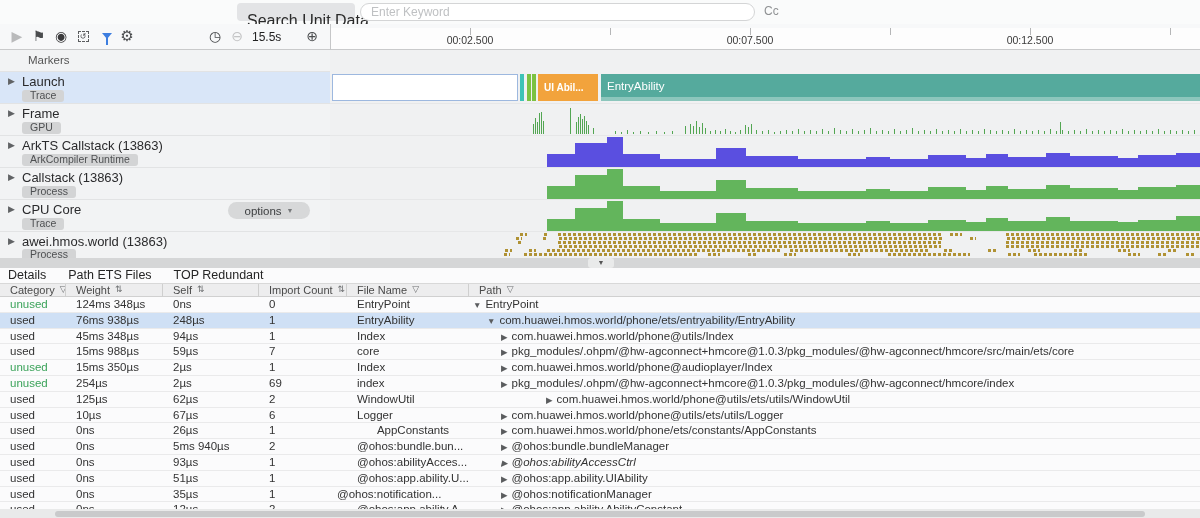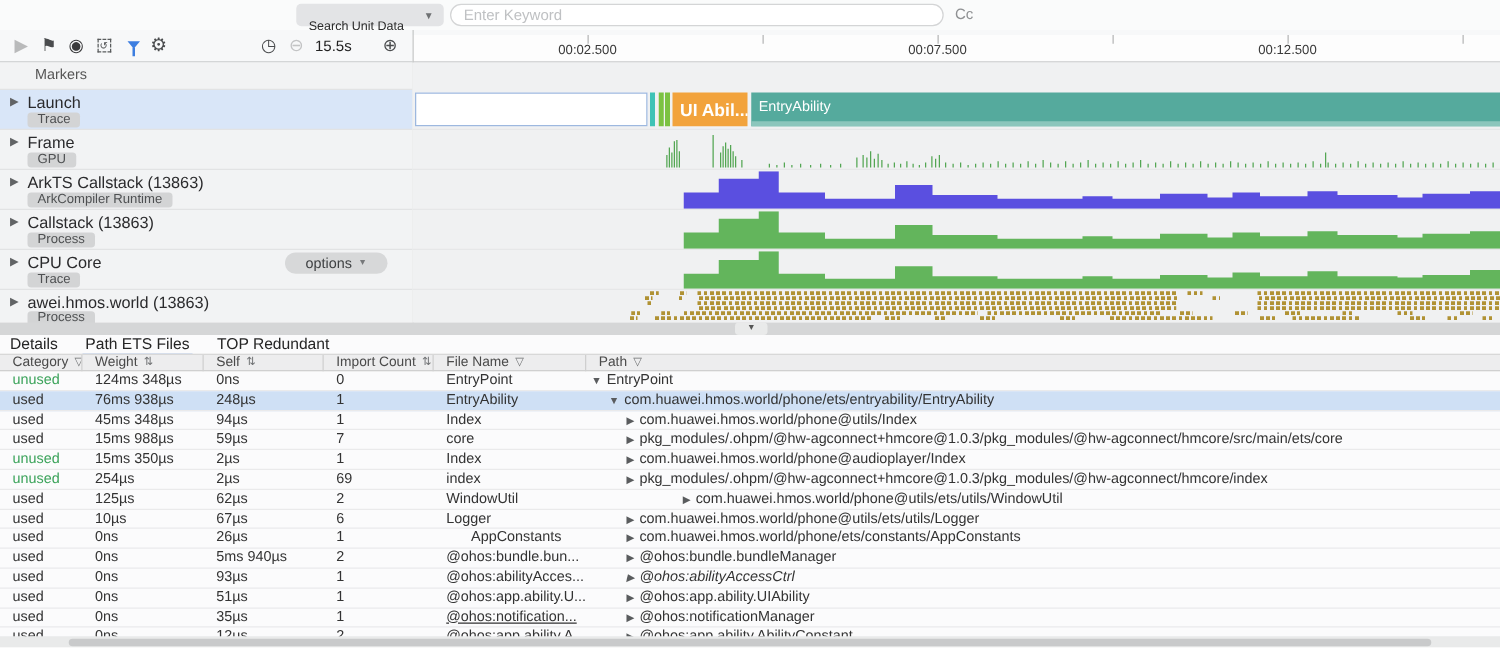--- a/index.html
+++ b/index.html
@@ -3,21 +3,21 @@
 <meta charset="utf-8">
 <style>
   * { box-sizing: border-box; margin: 0; padding: 0; }
   html,body { width:1200px; height:518px; }
   body { font-family: "Liberation Sans", sans-serif; background:#fff; position:relative; overflow:hidden; }
   #root { position:absolute; left:0; top:0; width:1200px; height:518px; background:#fff; }
 
   
   .topbar { position:absolute; left:0; top:0; width:1200px; height:24px; background:#fafbfb; }
   .search-pill { position:absolute; left:237px; top:3px; width:118px; height:18px; background:#e3e4e6; border-radius:4px; display:flex; align-items:center; padding:0 8px 0 10px; cursor:pointer; }
-  .search-pill .lbl { font-size:10px; color:#2a2a2a; flex:1; white-space:nowrap;margin-top:18px; }
+  .search-pill .lbl { font-size:16px; color:#2a2a2a; flex:1; white-space:nowrap;margin-top:18px; }
   .search-pill .caret { font-size:8px; color:#6f7173; margin-left:4px; }
   .kw-input { position:absolute; left:360px; top:3px; width:395px; height:18px; border:1px solid #d4d5d6; border-radius:10px; background:#fff; font-size:12px; padding:0 10px; color:#333; outline:none; font-family:"Liberation Sans",sans-serif; }
   .kw-input::placeholder { color:#bfc1c3; }
   .cc { position:absolute; left:764px; top:4px; font-size:12px; color:#8f9193; }
 
   
   .toolrow { position:absolute; left:0; top:24px; width:1200px; height:26px; background:#f7f8f9; border-bottom:1px solid #c9cacb; }
   .ticon { position:absolute; top:3px; width:18px; height:18px; display:flex; align-items:center; justify-content:center; font-size:14px; color:#4a4c4e; cursor:pointer; }
   .restore-box { width:11px; height:11px; border:1px dashed #5a5c5e; display:flex; align-items:center; justify-content:center; font-size:8px; color:#4a4c4e; }
   .funnel { width:0; height:0; border-left:5px solid transparent; border-right:5px solid transparent; border-top:6px solid #3d7ee0; position:relative; }
@@ -45,21 +45,21 @@
   .options-btn { position:absolute; left:228px; top:2px; width:82px; height:17px; background:#d7d8d9; border-radius:9px; display:flex; align-items:center; justify-content:center; gap:5px; cursor:pointer; }
   .options-btn .olbl { font-size:11.5px; color:#3e4042; }
   .options-btn .ocaret { font-size:7px; color:#77797b; }
 
   .ttrack { position:absolute; left:0; width:870px; border-bottom:1px solid #e6e7e8; overflow:hidden; }
 
   
   .sel-box { position:absolute; left:2px; top:2px; width:186px; height:27px; background:#fff; border:1px solid #9db8df; }
   .strip { position:absolute; top:2px; height:27px; }
   .lbar { position:absolute; top:2px; height:27px; display:flex; align-items:center; }
-  .lbar .btxt { font-size:14px; font-weight:bold; color:#fff; padding-left:6px; white-space:nowrap; overflow:hidden; }
+  .lbar .btxt { font-size:10px; font-weight:bold; color:#fff; padding-left:6px; white-space:nowrap; overflow:hidden; }
 
   .spike { position:absolute; width:1px; background:#53a653; }
   .mrow { position:absolute; height:3px; }
   .mseg { position:absolute; top:0; height:3px; }
 
   
   .hdivider { position:absolute; left:0; top:258px; width:1200px; height:10px; background:#d5d6d7; }
   .hdivider .handle { position:absolute; left:588px; top:0px; width:26px; height:10px; background:#e9eaea; border-radius:3px; text-align:center; font-size:7px; color:#555; line-height:10px; cursor:pointer; }
 
   
@@ -500,21 +500,21 @@
           <span class="tcell self" style="left: 163px; width: 96px;">51µs</span>
           <span class="tcell imp" style="left: 259px; width: 88px;">1</span>
           <span class="tcell fname" style="left: 347px; width: 122px;">@ohos:app.ability.U...</span>
           <span class="pcell" style="left: 501px; width: 699px;"><span class="parrow">▶</span><span>@ohos:app.ability.UIAbility</span></span>
         </div>
         <div class="trow" style="top: 189.6px;">
           <span class="tcell cat" style="left: 0px; width: 66px;">used</span>
           <span class="tcell weight" style="left: 66px; width: 97px;">0ns</span>
           <span class="tcell self" style="left: 163px; width: 96px;">35µs</span>
           <span class="tcell imp" style="left: 259px; width: 88px;">1</span>
-          <span class="tcell fname" style="left: 347px; width: 122px; text-decoration: underline;">@ohos:notification...</span>
+          <span class="tcell fname" style="left: 327px; width: 122px;">@ohos:notification...</span>
           <span class="pcell" style="left: 501px; width: 699px;"><span class="parrow">▶</span><span>@ohos:notificationManager</span></span>
         </div>
         <div class="trow" style="top: 205.4px;">
           <span class="tcell cat" style="left: 0px; width: 66px;">used</span>
           <span class="tcell weight" style="left: 66px; width: 97px;">0ns</span>
           <span class="tcell self" style="left: 163px; width: 96px;">12µs</span>
           <span class="tcell imp" style="left: 259px; width: 88px;">2</span>
           <span class="tcell fname" style="left: 347px; width: 122px;">@ohos:app.ability.A...</span>
           <span class="pcell" style="left: 501px; width: 699px;"><span class="parrow">▶</span><span>@ohos:app.ability.AbilityConstant</span></span>
         </div>

